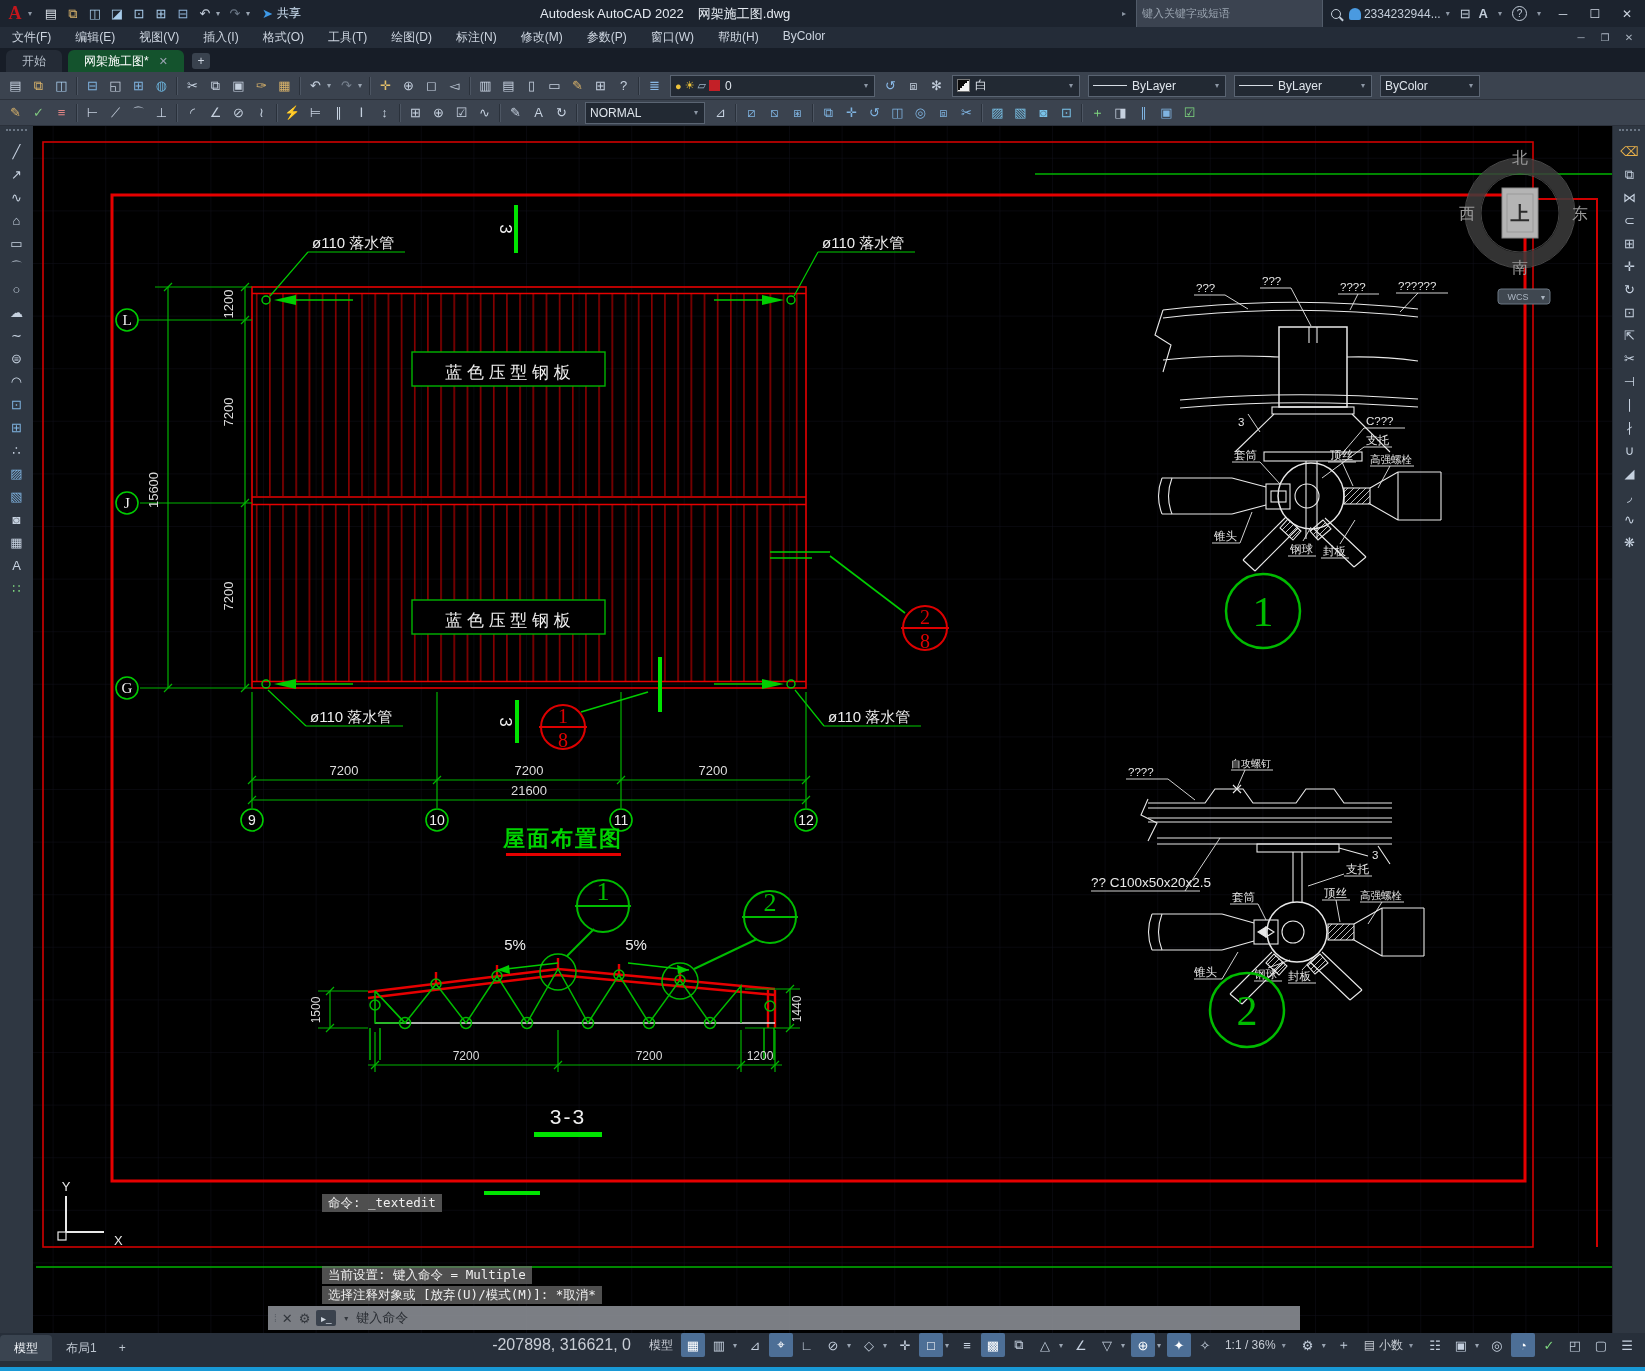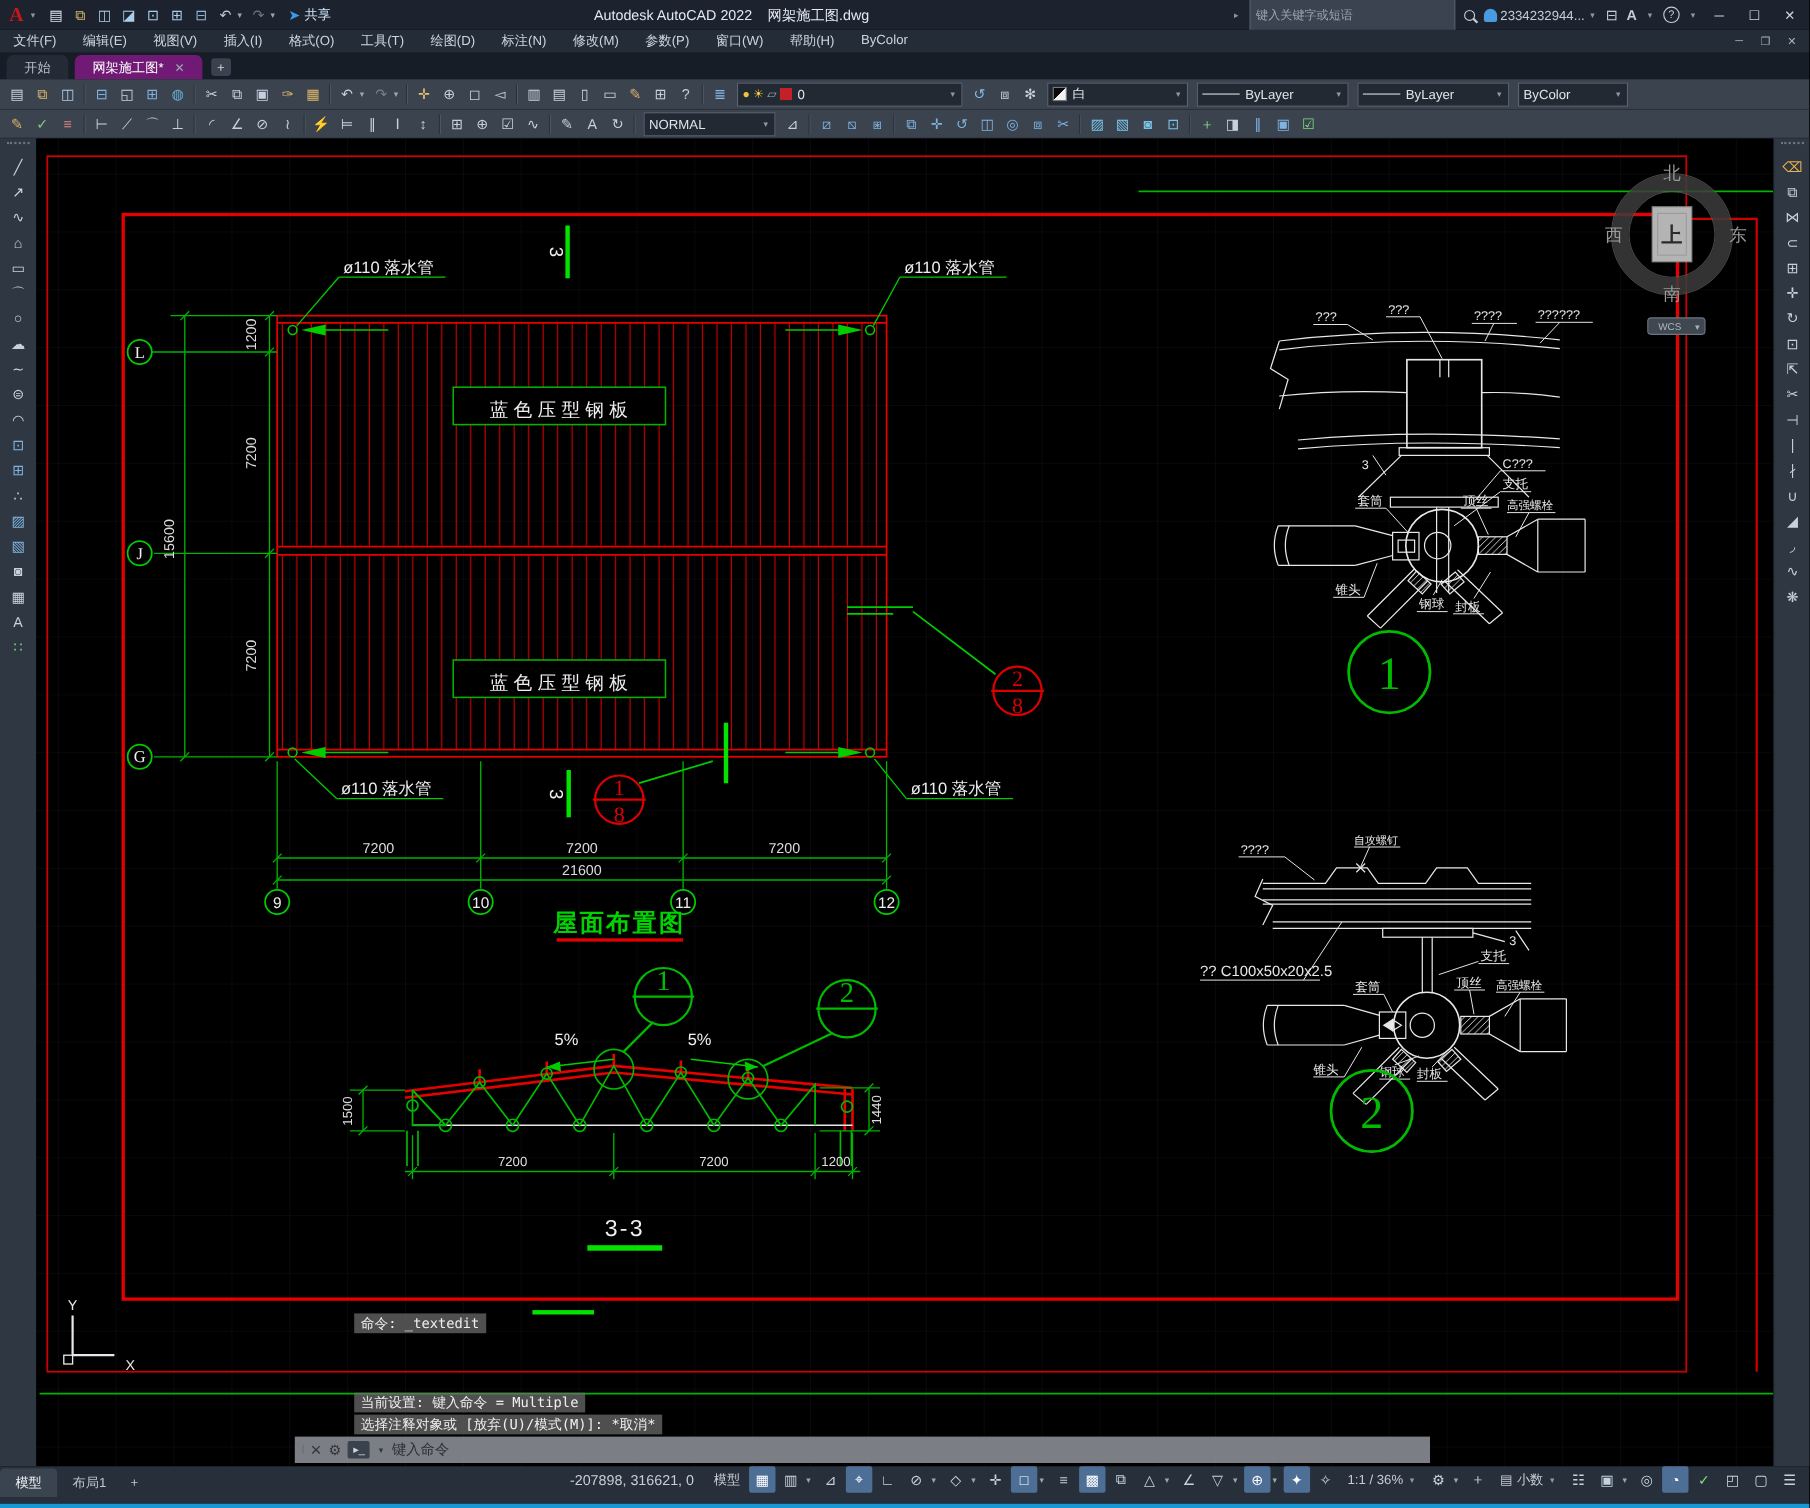--- a/index.html
+++ b/index.html
@@ -23,21 +23,21 @@
   .avatar{width:12px;height:12px;border-radius:50% 50% 2px 2px;background:#4a9ae0;display:inline-block;}
   .winbtn{width:24px;height:20px;display:flex;align-items:center;justify-content:center;color:#cdd5e0;font-size:12px;}
   
   #menubar{left:0;top:27px;width:1645px;height:21px;background:#242c38;display:flex;align-items:center;color:#ccd4df;font-size:12px;}
   .menu-item{padding:2px 12px;cursor:default;}
   .menubar-right{margin-left:auto;display:flex;margin-right:4px;}
   .winbtn.sm{height:16px;font-size:10px;color:#aab4c0;}
   
   #tabrow{left:0;top:48px;width:1645px;height:24px;background:#171d27;display:flex;align-items:flex-end;}
   .dtab{height:22px;display:flex;align-items:center;padding:0 16px;font-size:12px;color:#b6bfca;background:#242b36;border-radius:6px 6px 0 0;margin-left:6px;}
-  .dtab.active{background:#701a75;color:#fff;}
+  .dtab.active{background:#14532d;color:#fff;}
   .dtab .x{margin-left:10px;color:#9aa4b2;font-size:11px;}
   .plus-tab{width:18px;height:16px;background:#39424e;color:#cdd5e0;border-radius:3px;display:flex;align-items:center;justify-content:center;font-size:12px;margin-left:8px;margin-bottom:3px;}
   
   .toolbar{left:0;width:1645px;background:#3b434f;border-bottom:1px solid #2b313b;display:flex;align-items:center;padding-left:4px;box-sizing:border-box;}
   #tb1{top:72px;height:28px;}
   #tb2{top:100px;height:26px;}
   .toolbar .icn{width:23px;height:22px;display:flex;align-items:center;justify-content:center;color:#c6d1df;font-size:13px;cursor:default;}
   .toolbar .sep{width:1px;height:18px;background:#2a313b;border-right:1px solid #4d5663;margin:0 3px;}
   .chev2{color:#9aa5b2;font-size:8px;width:8px;}
   .dd{height:20px;background:#222933;border:1px solid #5a6472;display:flex;align-items:center;color:#dfe5ec;font-size:12px;padding:0 4px;gap:5px;margin:0 4px;}
@@ -61,21 +61,21 @@
     font-family:"DejaVu Sans Mono",monospace;font-size:12.5px;line-height:16px;padding:1px 6px;white-space:pre;}
   #cmdbar{position:absolute;left:235px;top:1180px;width:1032px;height:24px;background:rgba(140,144,150,.88);
     display:flex;align-items:center;font-size:13px;color:#20242a;gap:6px;padding:0 6px;box-sizing:border-box;}
   #cmdbar .grip2{color:#5a5f66;font-size:10px;letter-spacing:-1px;}
   #cmdbar .cmdicon{width:20px;height:16px;background:#3a424d;color:#cfd7e0;font-size:10px;display:flex;align-items:center;justify-content:center;border-radius:2px;}
   
   #statusbar{left:0;top:1333px;width:1645px;height:34px;background:#272f3a;display:flex;align-items:flex-start;font-size:12px;color:#c7ccd4;}
   .mtab{height:26px;display:flex;align-items:center;padding:0 14px;margin-top:2px;border-radius:4px 4px 0 0;color:#bdc5cf;}
   .mtab.active{background:#3a4450;color:#f0f3f7;}
   .sb-right{margin-left:auto;display:flex;align-items:center;gap:2px;margin-right:6px;}
-  .sb-right .coords{padding:0 10px;font-size:13px;color:#c9ced6;}
+  .sb-right .coords{padding:0 10px;font-size:16px;color:#c9ced6;}
   .sb-right .icn{width:24px;height:24px;display:flex;align-items:center;justify-content:center;color:#c6d1df;font-size:13px;border-radius:2px;}
   .sb-right .icn.active{background:#4d6f96;color:#fff;}
   .sb-txt{display:flex;align-items:center;gap:4px;padding:0 6px;height:24px;}
   #bottomline{left:0;top:1367px;width:1645px;height:4px;background:#1899d6;}
 </style>
 </head>
 <body>
 
 <div id="titlebar" class="abs">
   <span class="app-logo">A</span>

